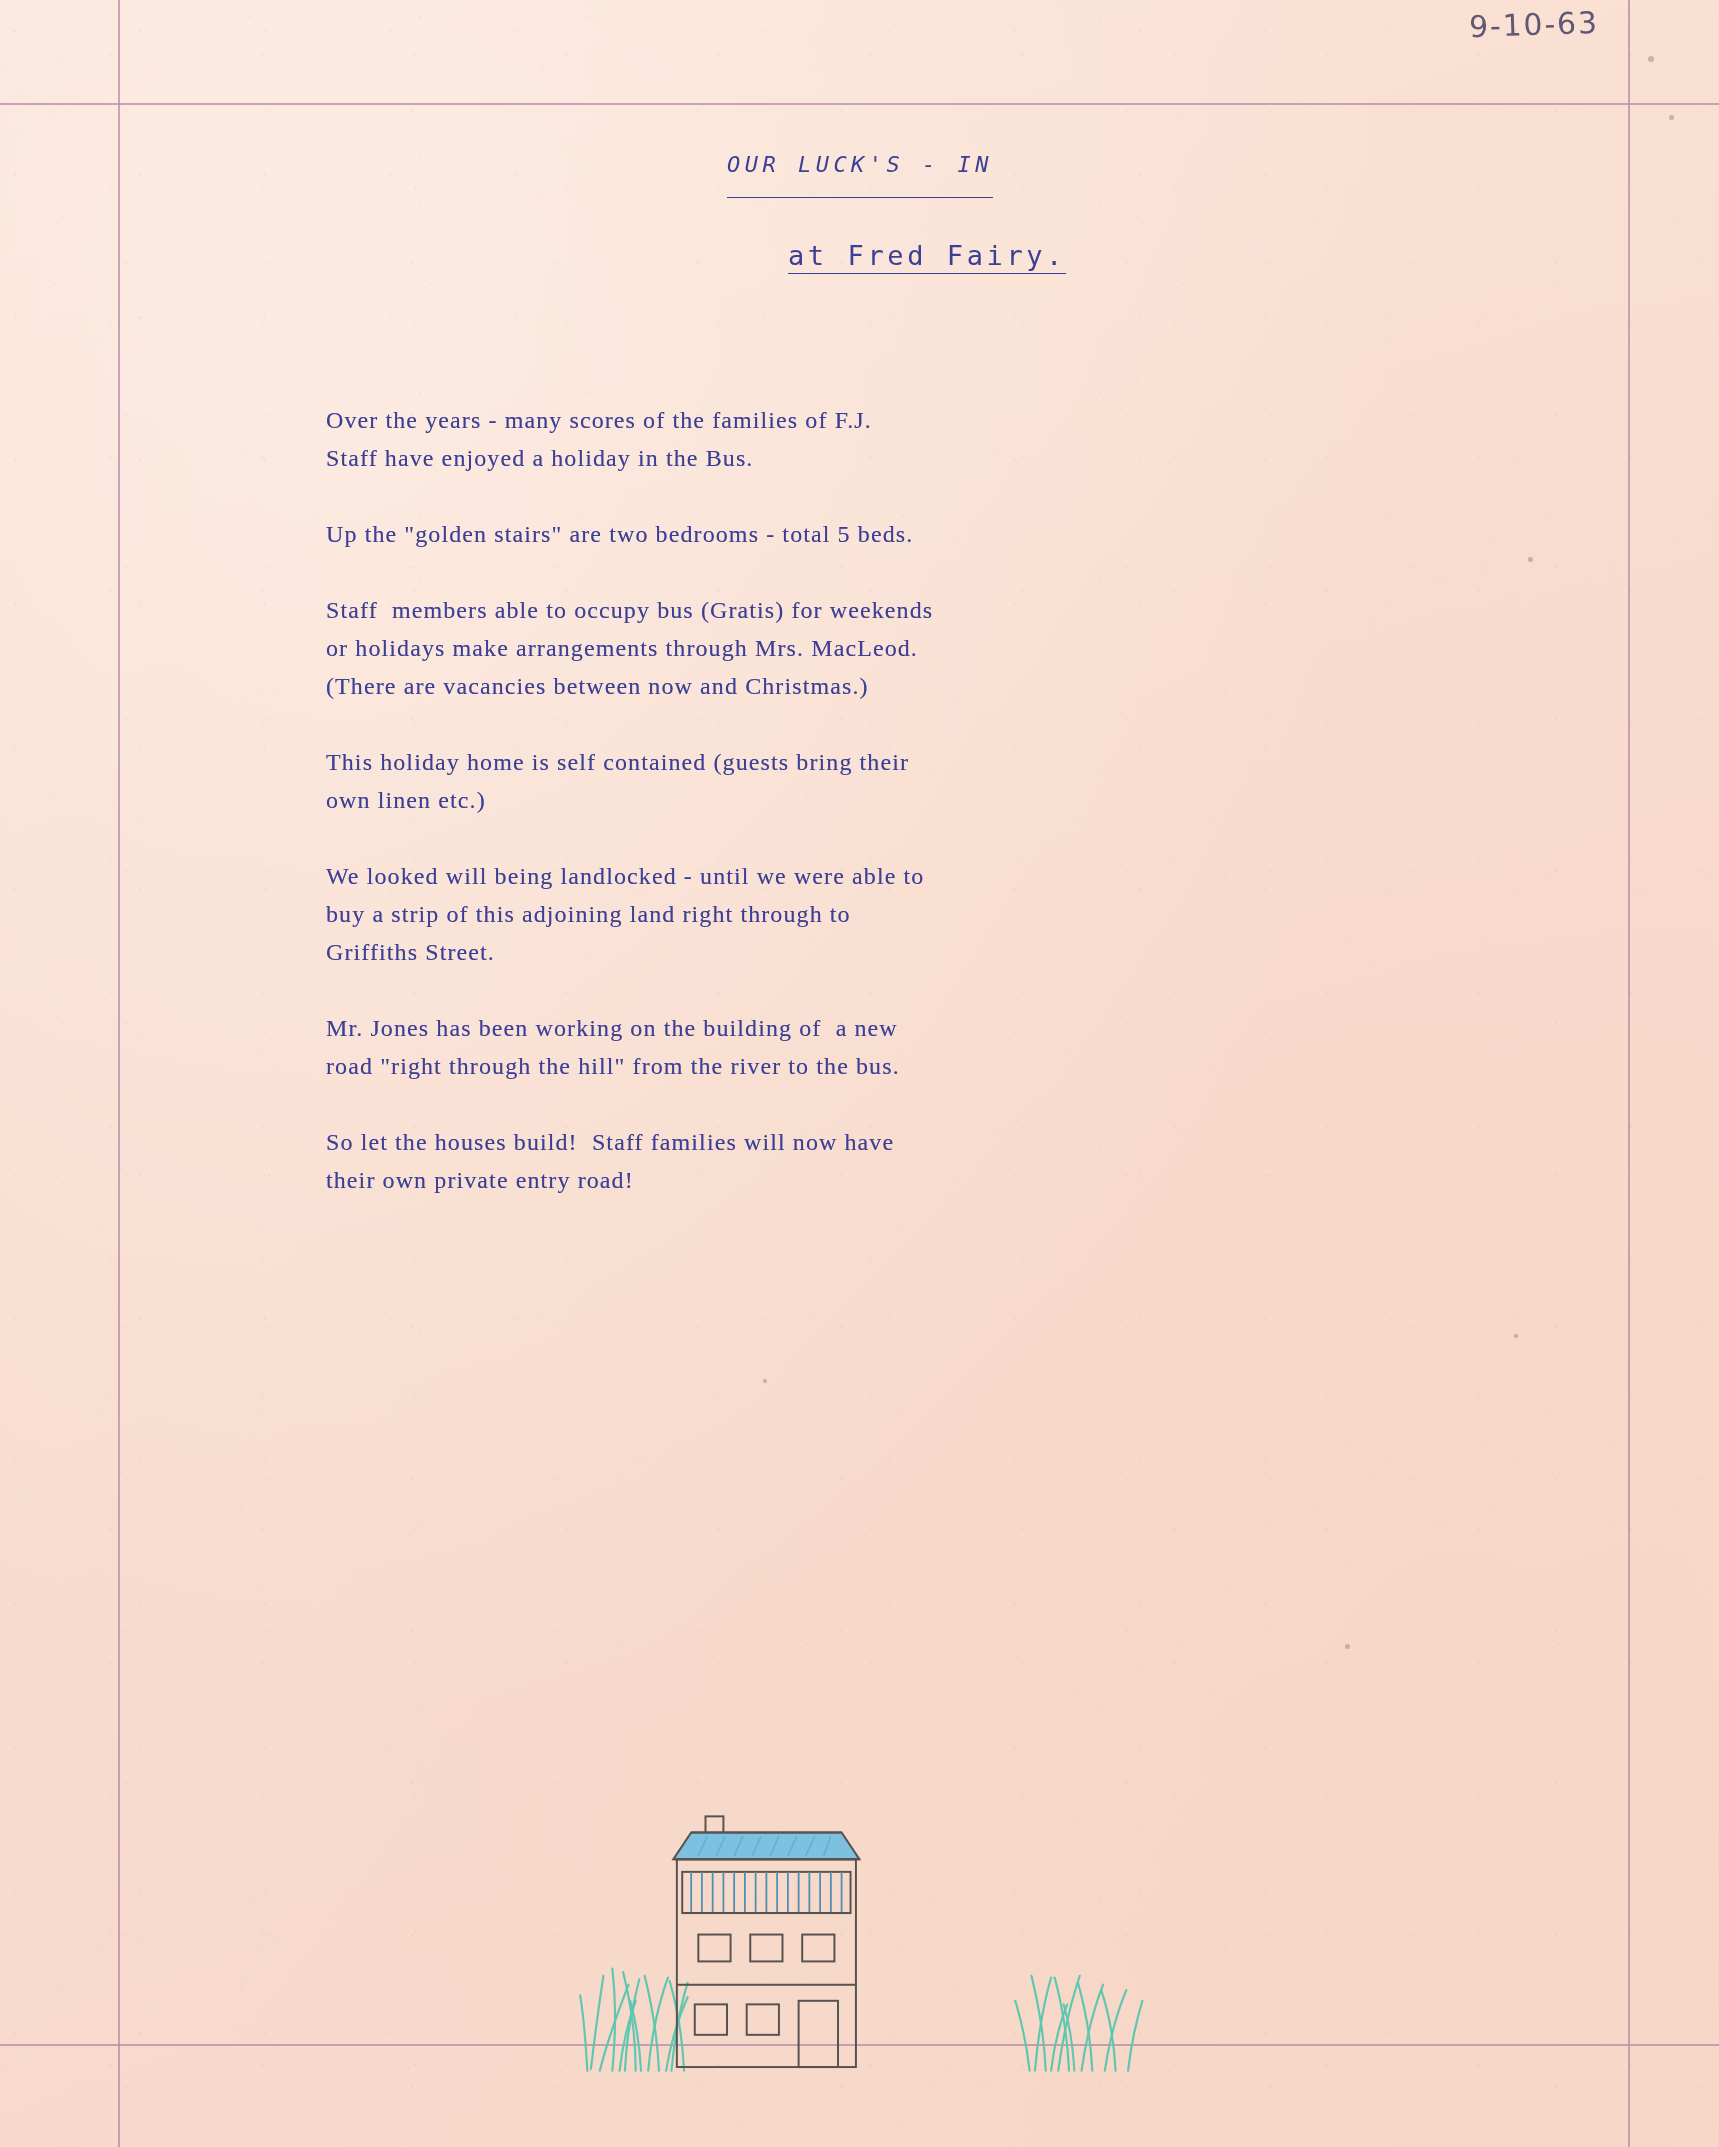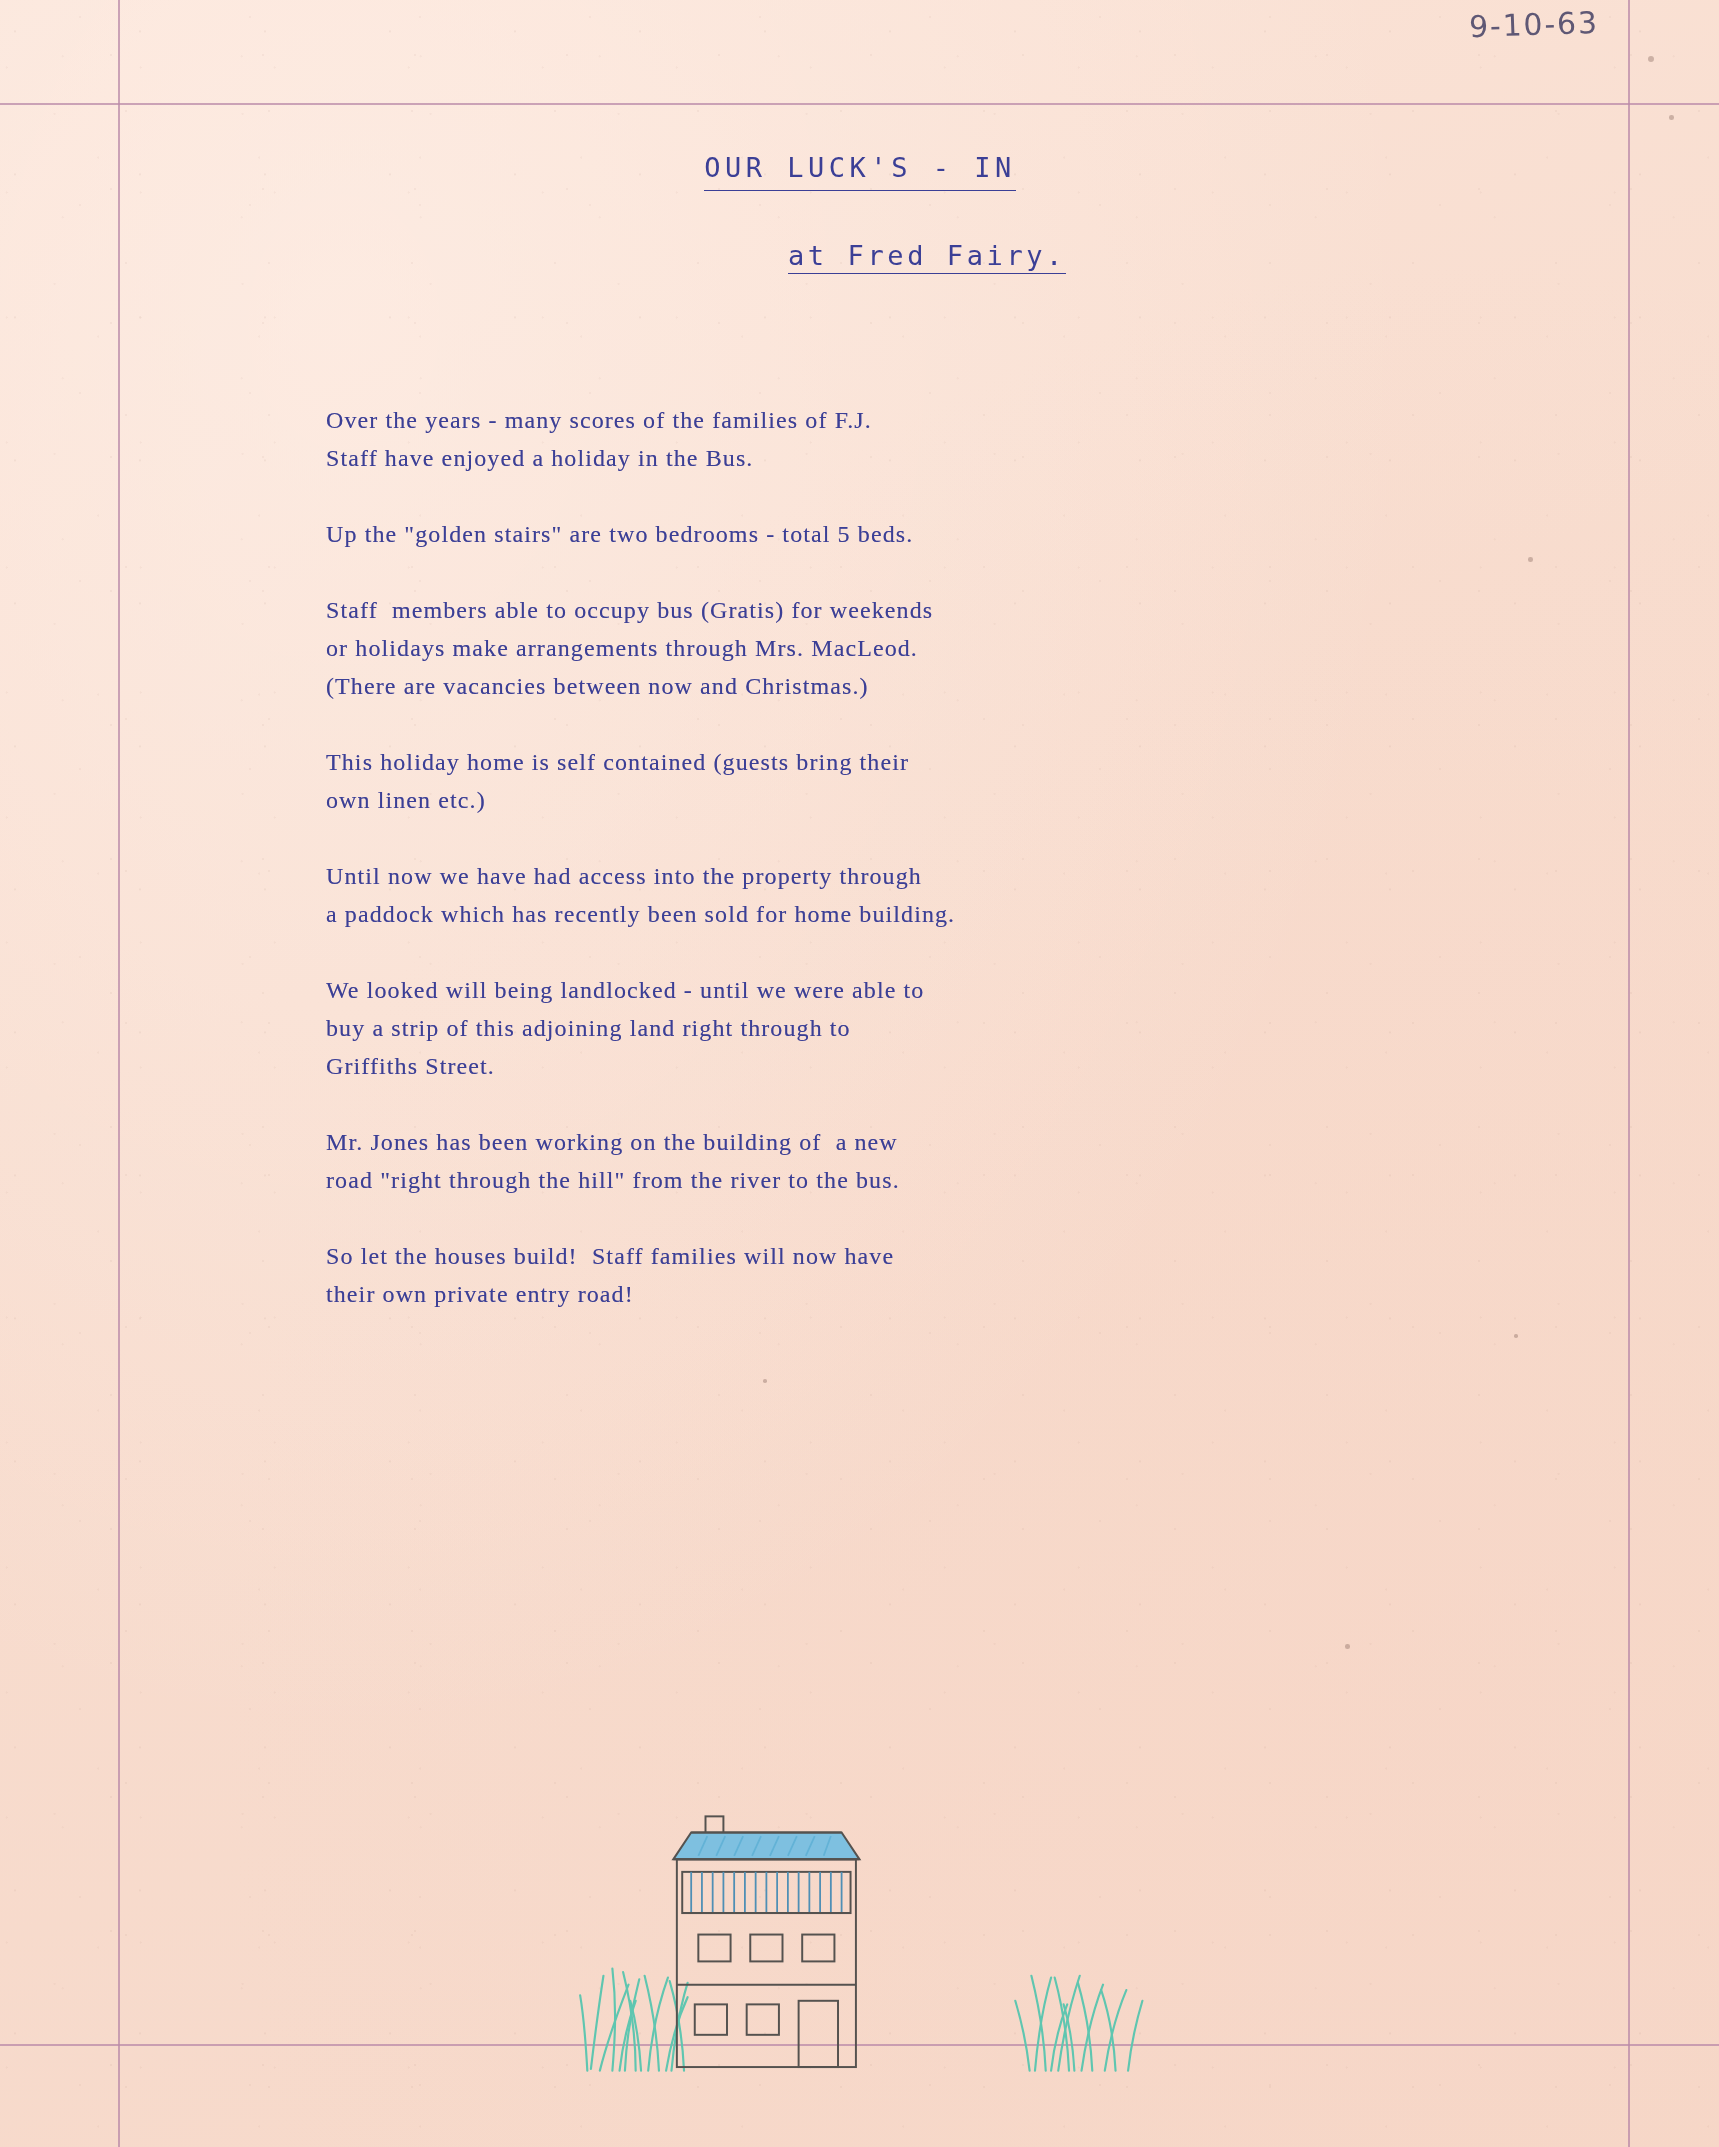--- a/index.html
+++ b/index.html
@@ -84,25 +84,26 @@
 
   .title-wrap {
     position: absolute;
     top: 152px;
     left: 0;
     width: 1720px;
     text-align: center;
   }
   .title-main {
     display: inline-block;
-    font-size: 27px;
+    font-size: 22px;
     letter-spacing: 4.5px;
     border-bottom: 1.8px solid #3b3f96;
-    padding-bottom: 7px;
-    color: #3b3f96;
+    padding-bottom: 20px;
+    color: #3b3f96;
+    font-style: italic;
   }
   .title-sub-wrap {
     position: absolute;
     top: 240px;
     left: 0;
     width: 1720px;
     text-align: center;
   }
   .title-sub {
     display: inline-block;
@@ -174,22 +175,20 @@
 
     <div id="body-text">
       <p class="para">Over the years - many scores of the families of F.J.
 Staff have enjoyed a holiday in the Bus.</p>
       <p class="para">Up the "golden stairs" are two bedrooms - total 5 beds.</p>
       <p class="para">Staff  members able to occupy bus (Gratis) for weekends
 or holidays make arrangements through Mrs. MacLeod.
 (There are vacancies between now and Christmas.)</p>
       <p class="para">This holiday home is self contained (guests bring their
 own linen etc.)</p>
-      <p class="para">Until now we have had access into the property through
-a paddock which has recently been sold for home building.</p>
       <p class="para">We looked will being landlocked - until we were able to
 buy a strip of this adjoining land right through to
 Griffiths Street.</p>
       <p class="para">Mr. Jones has been working on the building of  a new
 road "right through the hill" from the river to the bus.</p>
       <p class="para">So let the houses build!  Staff families will now have
 their own private entry road!</p>
     </div>
   </div>
 

